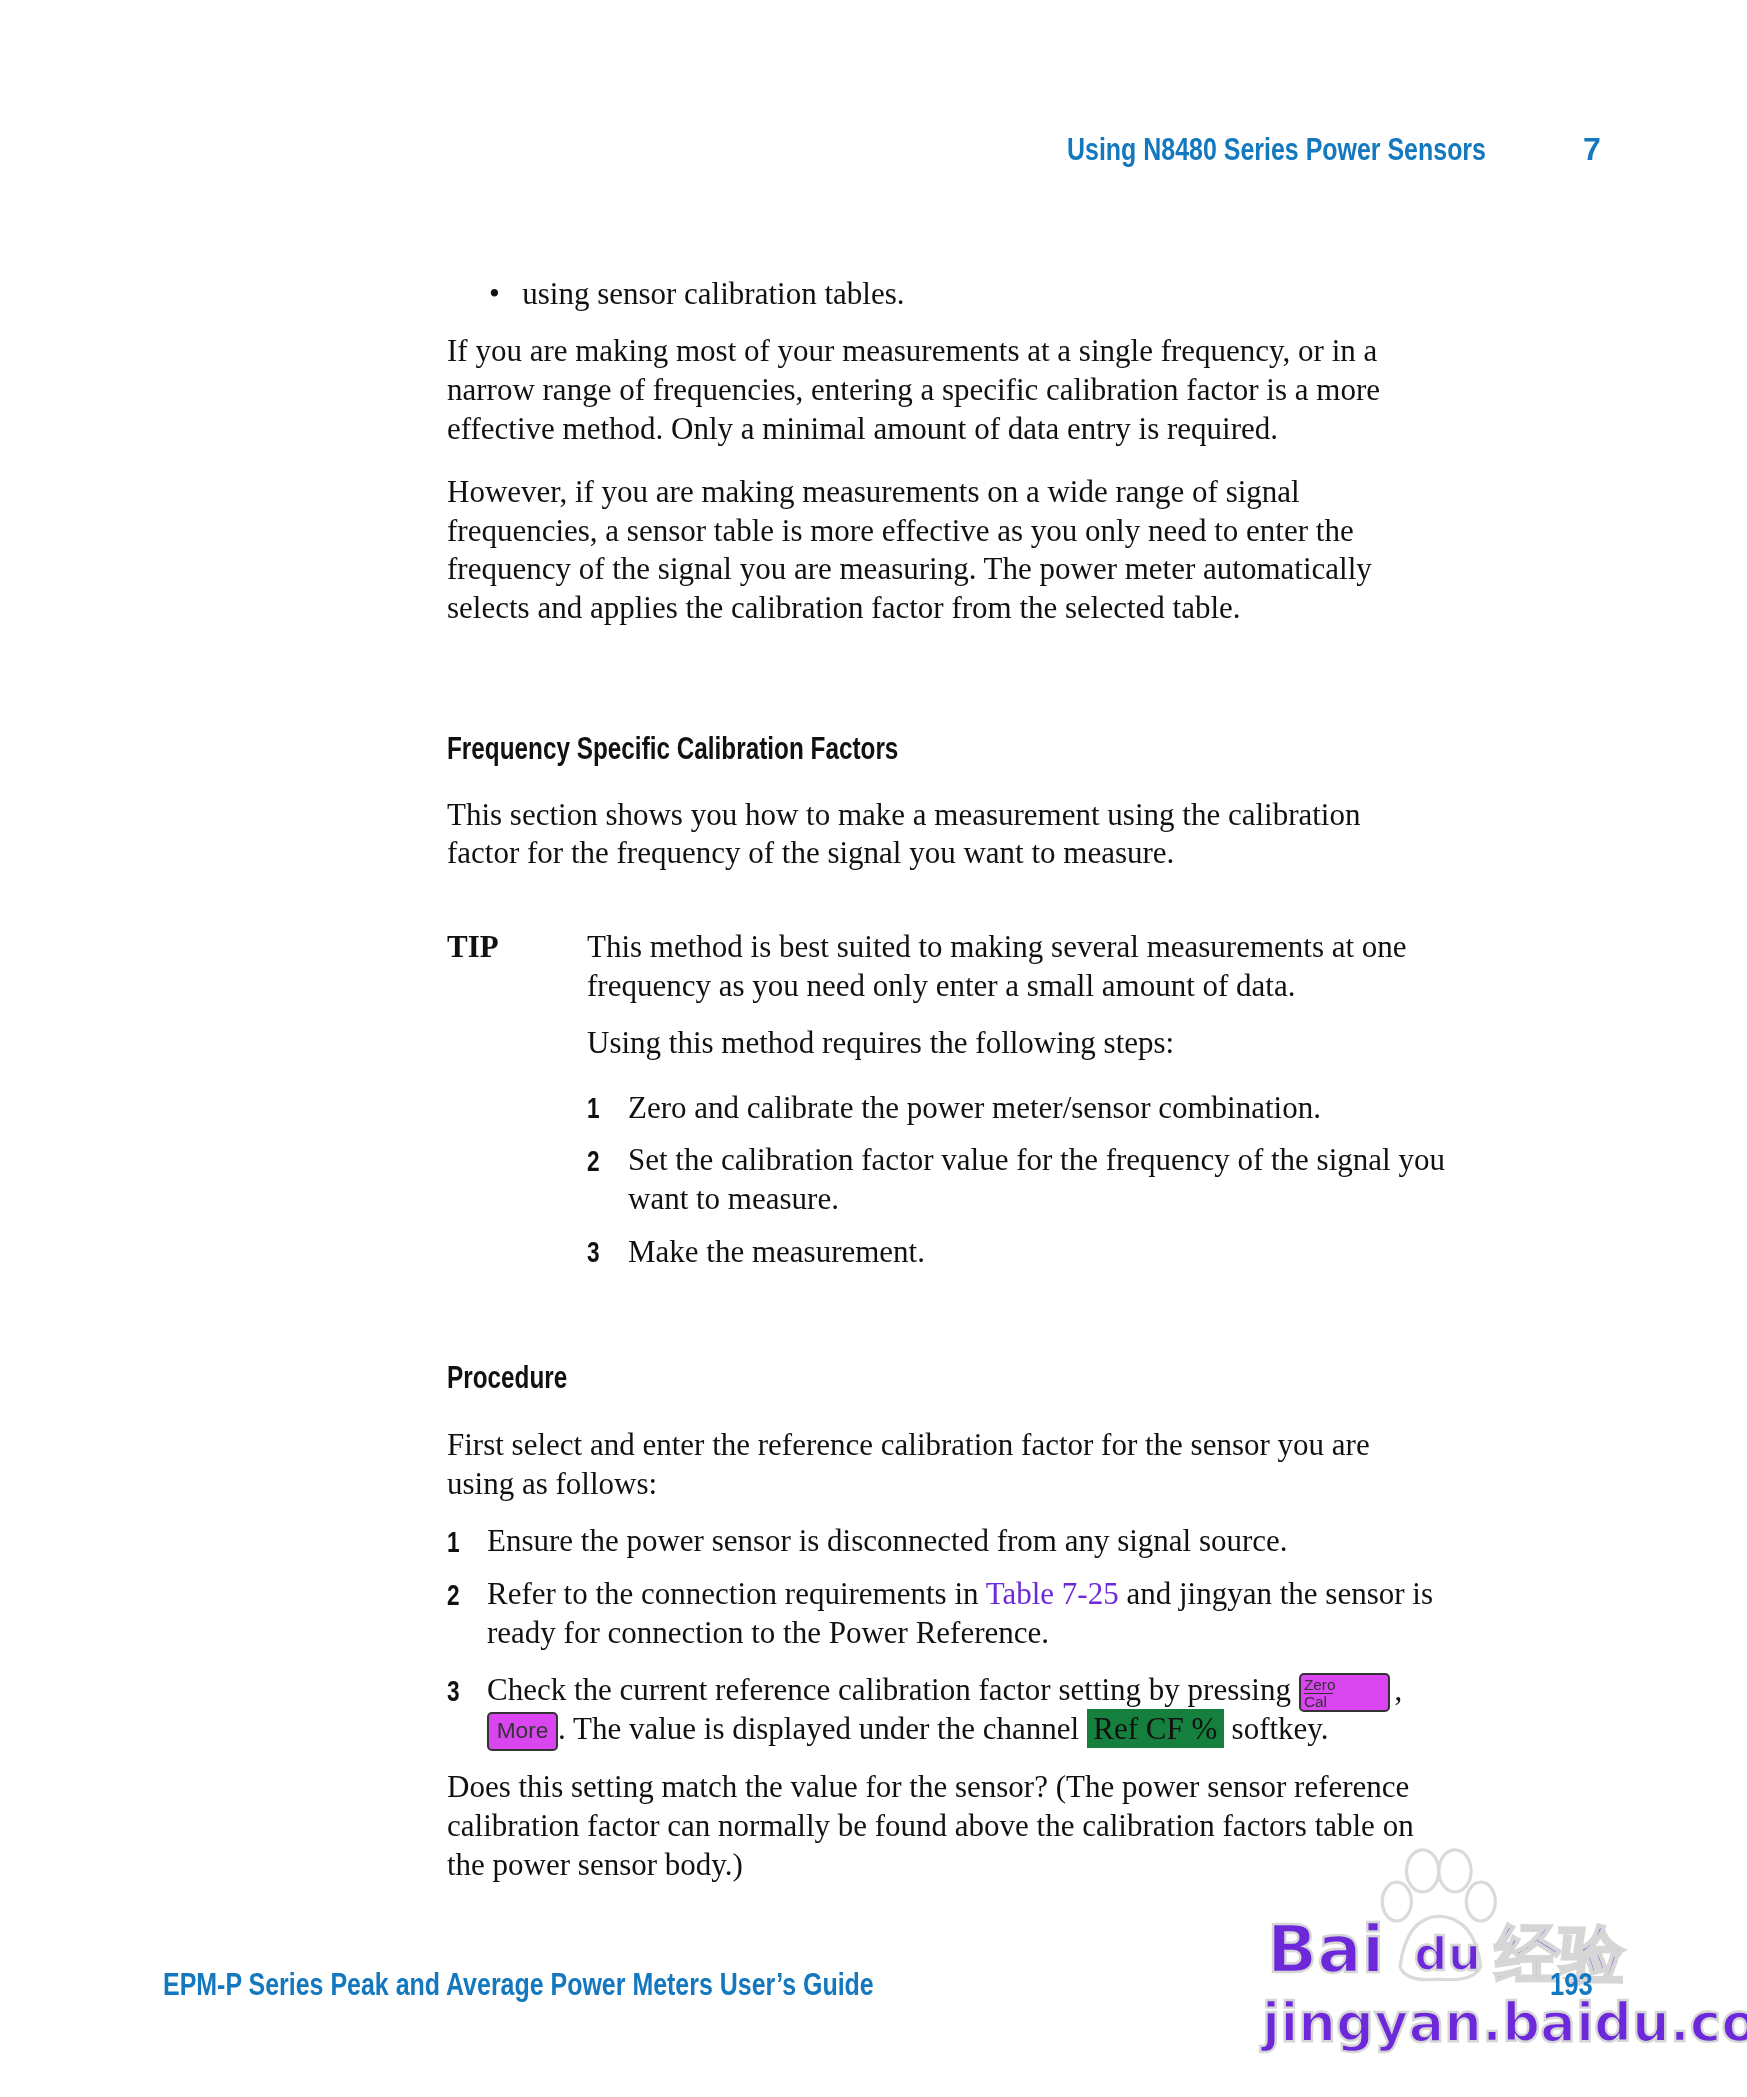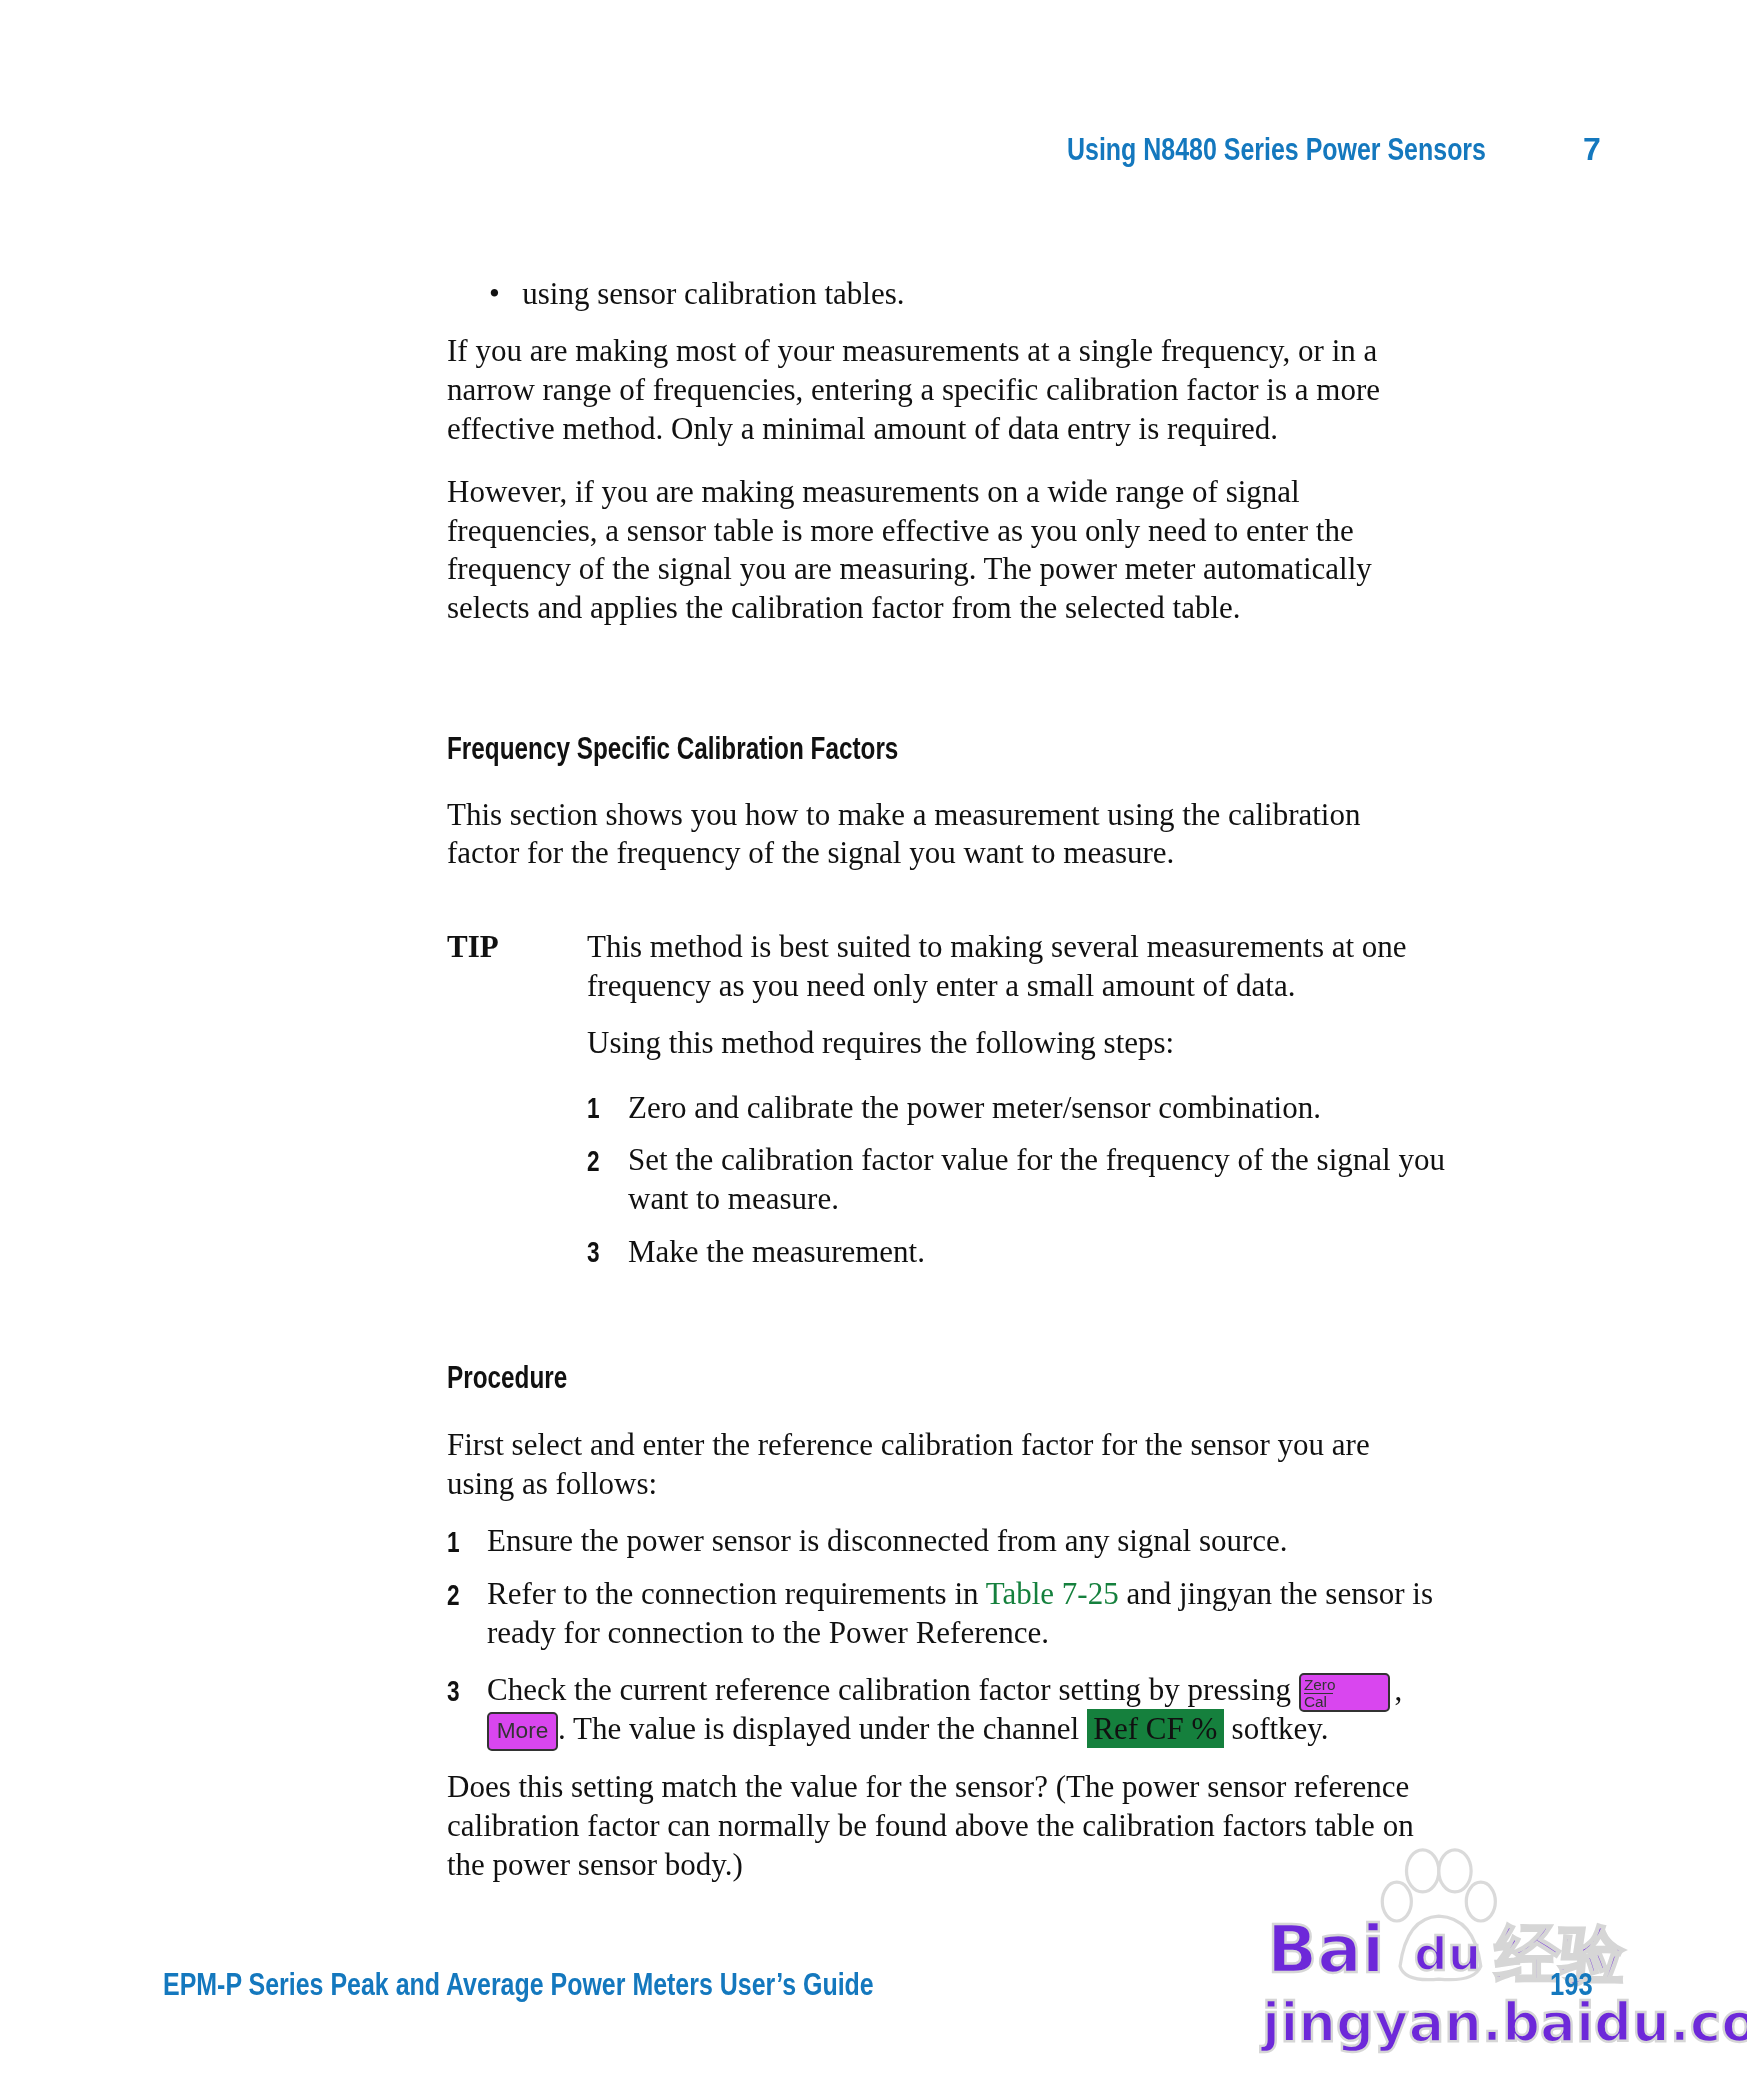--- a/index.html
+++ b/index.html
@@ -5,21 +5,21 @@
     html, body { margin: 0; padding: 0; background: #ffffff; }
     body { width: 1748px; height: 2097px; position: relative; overflow: hidden; }
     .page { position: absolute; left: 0; top: 0; width: 1748px; height: 2097px; background: #fff; }
     .sans-cond { font-family: "Liberation Sans", "DejaVu Sans", sans-serif; font-weight: bold; transform-origin: left top; }
     .serif { font-family: "Liberation Serif", "DejaVu Serif", serif; color: #111; }
     .hdr { position: absolute; color: #1478be; font-size: 32px; white-space: nowrap; }
     .line { position: absolute; font-size: 31px; line-height: 39px; white-space: nowrap; }
     .heading { position: absolute; font-size: 32px; color: #111; white-space: nowrap; }
     .num { position: absolute; font-family: "Liberation Sans", sans-serif; font-weight: bold; font-size: 29px; color: #111; transform: scaleX(0.78); transform-origin: left top; }
     .tip-label { position: absolute; font-family: "Liberation Serif", serif; font-weight: bold; font-size: 31px; color: #111; }
-    .link { color: #15803d; }
+    .link { color: #6d28d9; }
     .key { display: inline-block; border: 2.4px double #333; border-radius: 4.9px; background: #d946ef; font-family: "Liberation Sans", sans-serif; color: #333; vertical-align: middle; position: relative; }
     .key-zerocal { width: 91px; height: 39px; font-size: 15.4px; line-height: 16px; padding: 1.6px 3.2px; box-sizing: border-box; }
     .key-zerocal .top { display: block; border-bottom: 1.6px solid #333; width: 29px; }
     .key-more { width: 71px; height: 39px; font-size: 22.7px; line-height: 32px; text-align: center; box-sizing: border-box; }
     .softkey { background: #15803d; padding: 1.6px 6.5px; }
     .watermark { position: absolute; left: 1238px; top: 1837px; width: 421px; height: 210px; pointer-events: none; }
     .wm-text { position: absolute; font-family: "DejaVu Sans", sans-serif; font-weight: bold; color: #6d28d9; -webkit-text-stroke: 2.4px #d6d6d6; white-space: nowrap; }
   </style>
 </head>
 <body>

